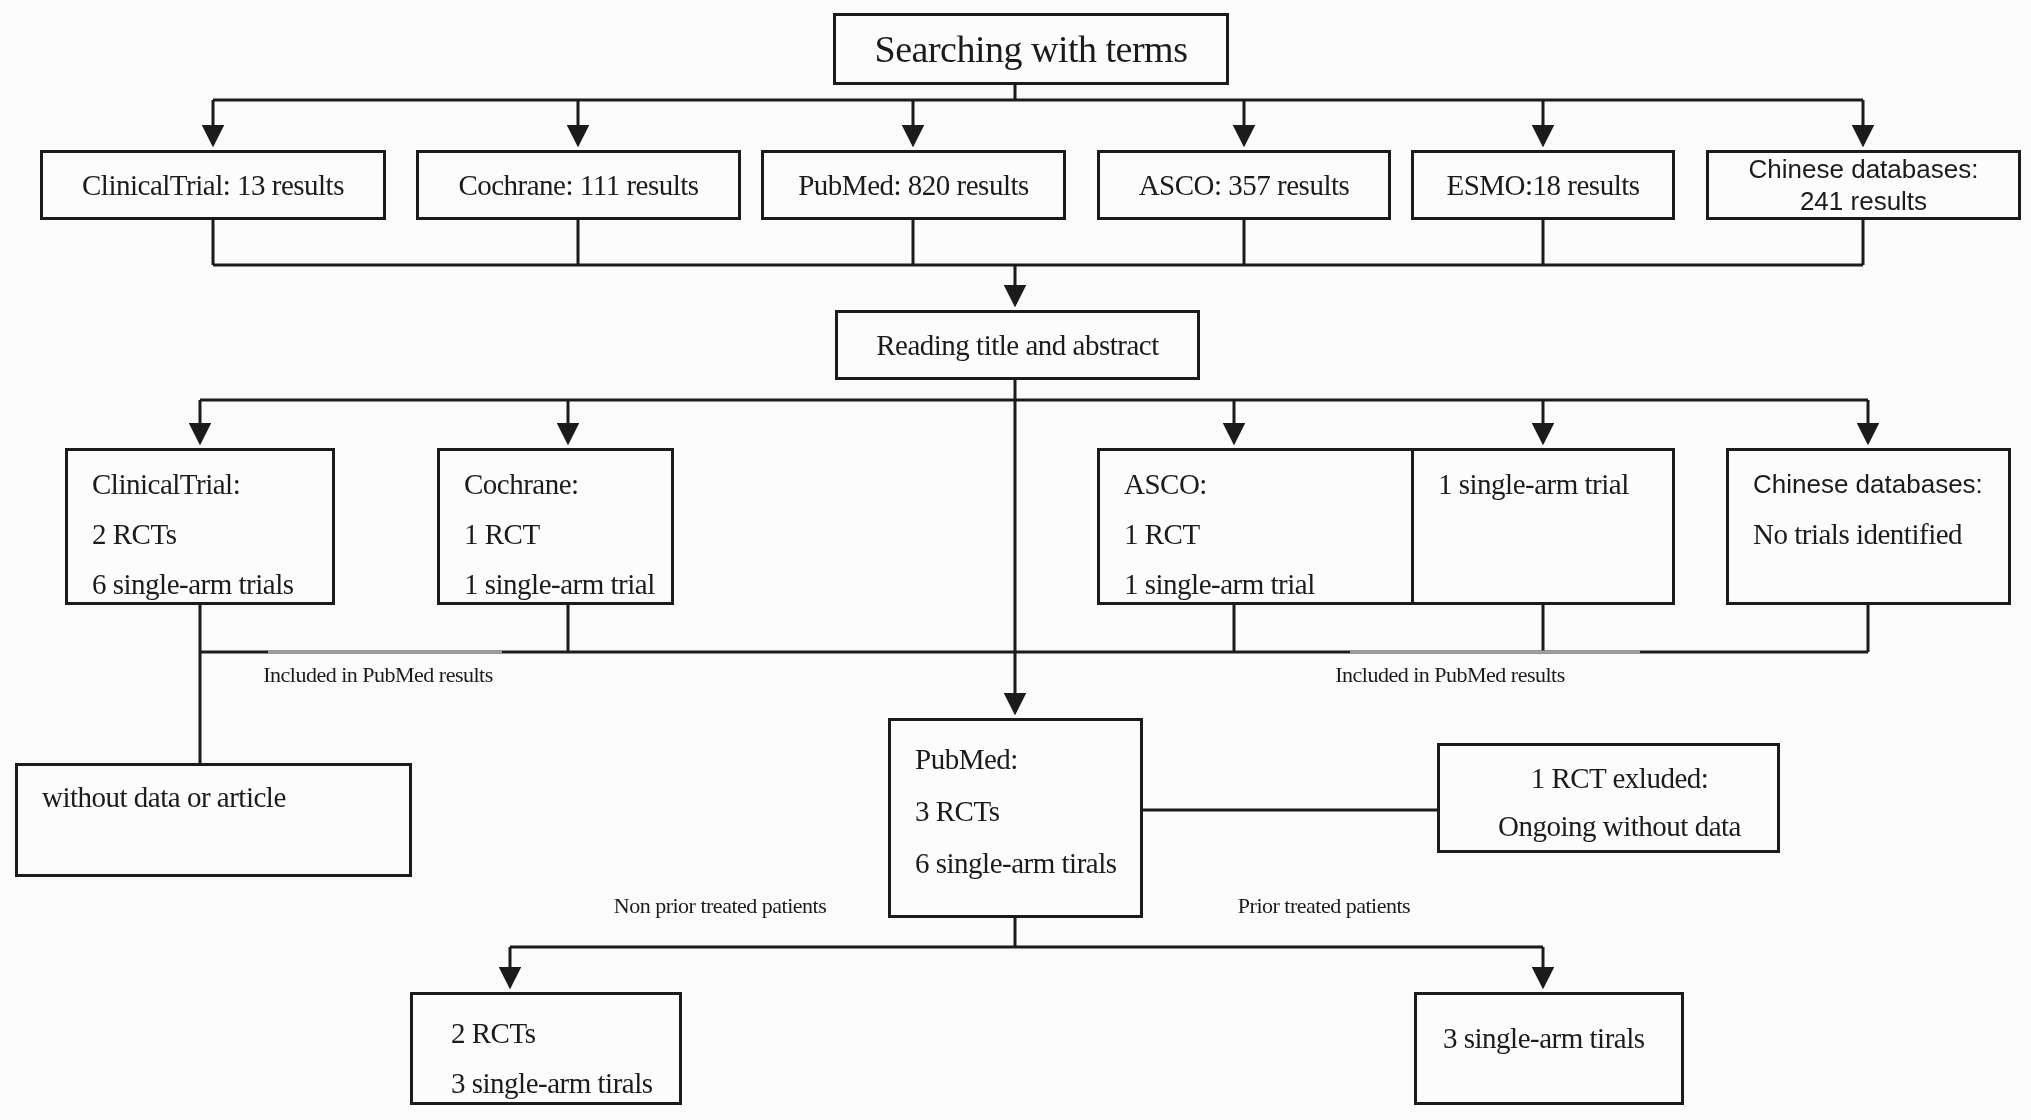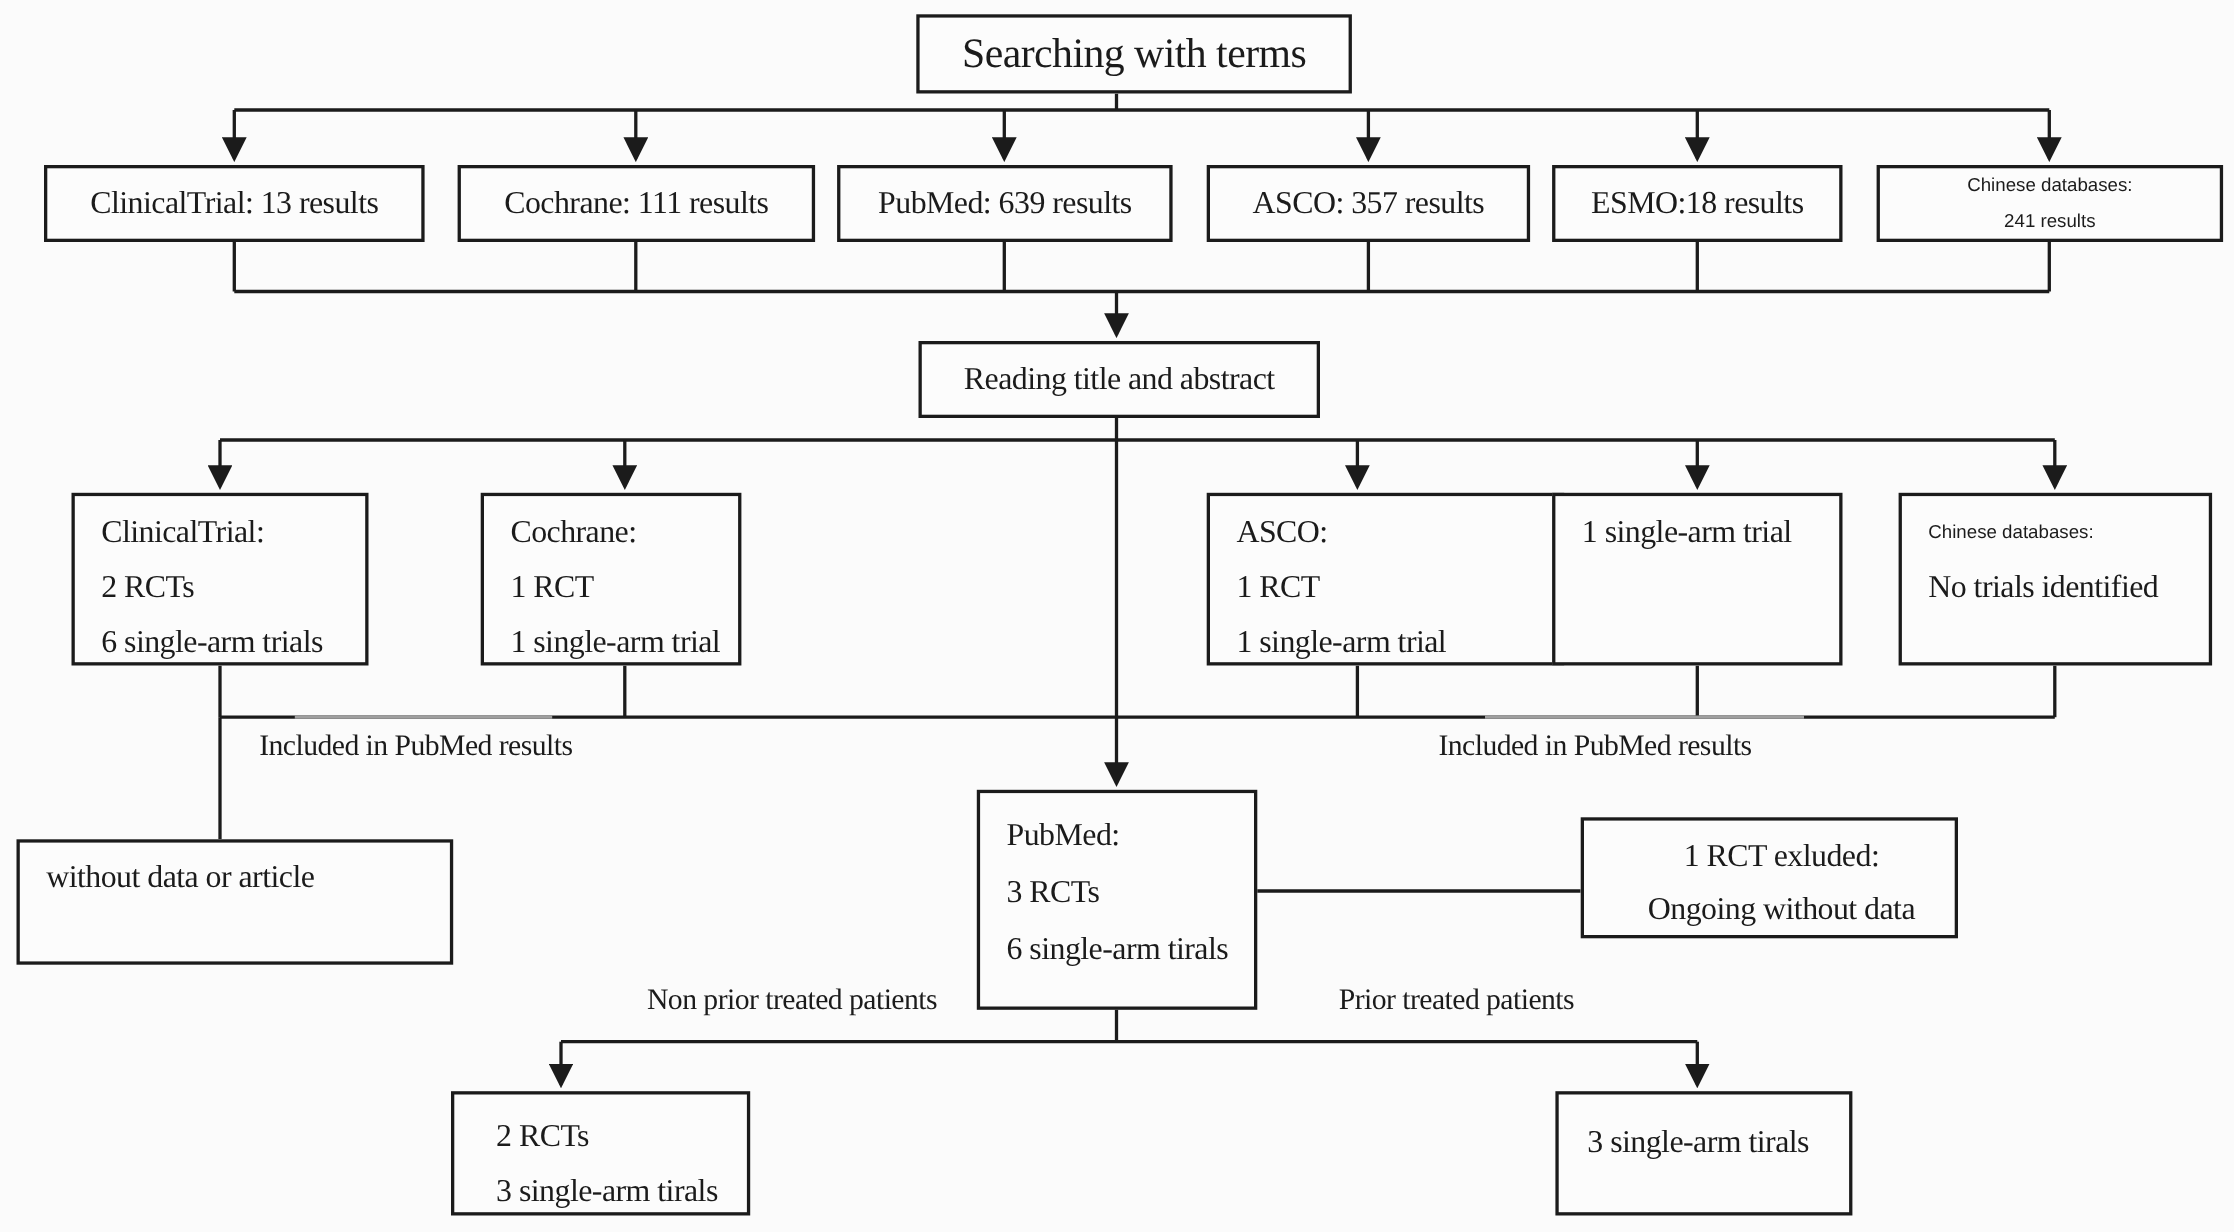--- a/index.html
+++ b/index.html
@@ -26,26 +26,26 @@
   .multi .ln{line-height:50px;white-space:nowrap;}
   .multi{padding:8px 8px 0 24px;}
   .pool{padding-top:12px;}
   .pool .ln{line-height:52px;}
   .excl{padding-top:6px;}
   .excl .ln{line-height:50px;}
   .excl2{padding-top:8px;padding-left:30px;text-align:center;}
   .excl2 .ln{line-height:48px;}
   .final{padding-top:13px;padding-left:38px;}
   .final2{padding-top:18px;padding-left:26px;}
-  .sans{font-family:"Liberation Sans","DejaVu Sans",sans-serif;font-size:17px;letter-spacing:0;}
+  .sans{font-family:"Liberation Sans","DejaVu Sans",sans-serif;font-size:26px;letter-spacing:0;}
   .twoLine{flex-direction:column;padding:2px 4px;}
   .twoLine .ln{line-height:32px;}
   .flabel{
     position:absolute;
-    font-size:27px;
+    font-size:22px;
     letter-spacing:-0.5px;
     text-align:center;
     white-space:nowrap;
   }
   .t30{font-size:38px;}
 </style>
 </head>
 <body>
 
 <div class="canvas">
@@ -108,21 +108,21 @@
     <span>Searching with terms</span>
   </div>
 
   <div class="box vcenter" style="left:40px;top:150px;width:346px;height:70px;">
     <span>ClinicalTrial: 13 results</span>
   </div>
   <div class="box vcenter" style="left:416px;top:150px;width:325px;height:70px;">
     <span>Cochrane: 111 results</span>
   </div>
   <div class="box vcenter" style="left:761px;top:150px;width:305px;height:70px;">
-    <span>PubMed: 639 results</span>
+    <span>PubMed: 820 results</span>
   </div>
   <div class="box vcenter" style="left:1097px;top:150px;width:294px;height:70px;">
     <span>ASCO: 357 results</span>
   </div>
   <div class="box vcenter" style="left:1411px;top:150px;width:264px;height:70px;">
     <span>ESMO:18 results</span>
   </div>
   <div class="box vcenter twoLine sans" style="left:1706px;top:150px;width:315px;height:70px;">
     <div class="ln">Chinese databases:</div>
     <div class="ln">241 results</div>

